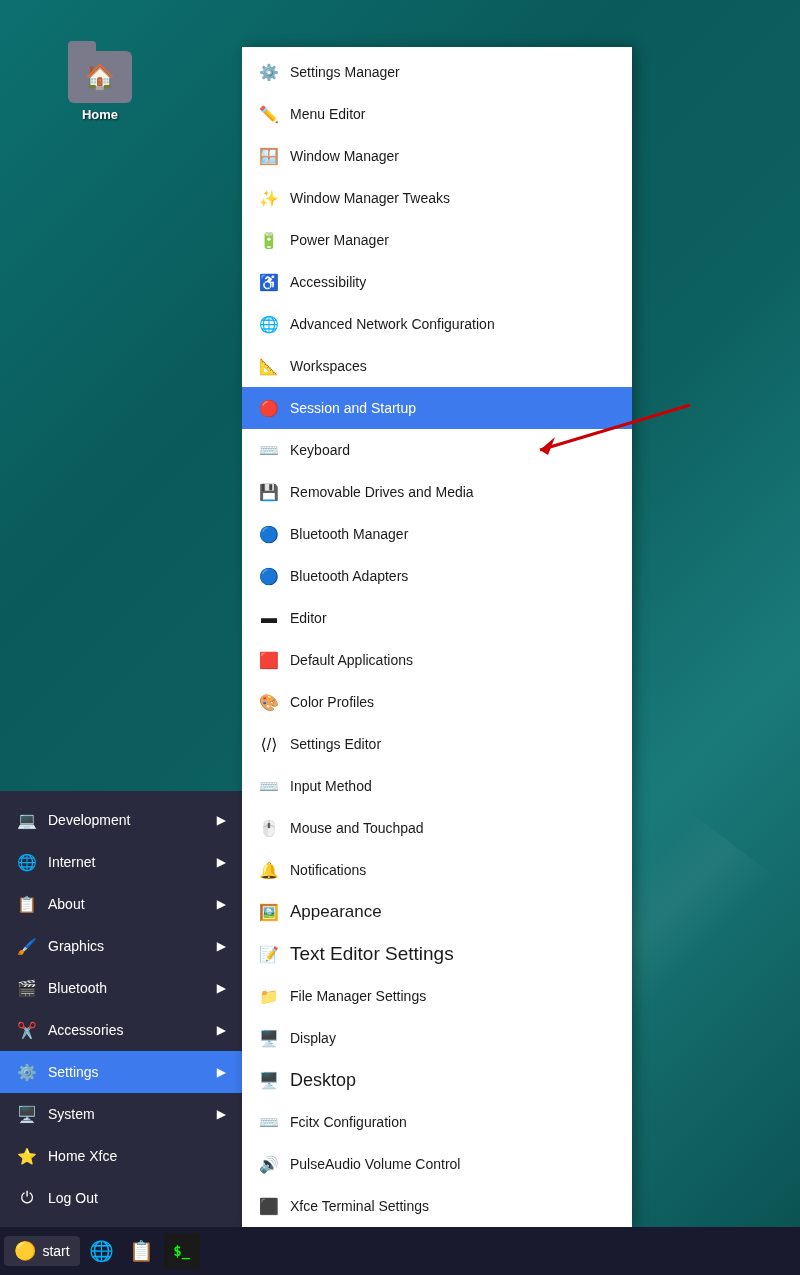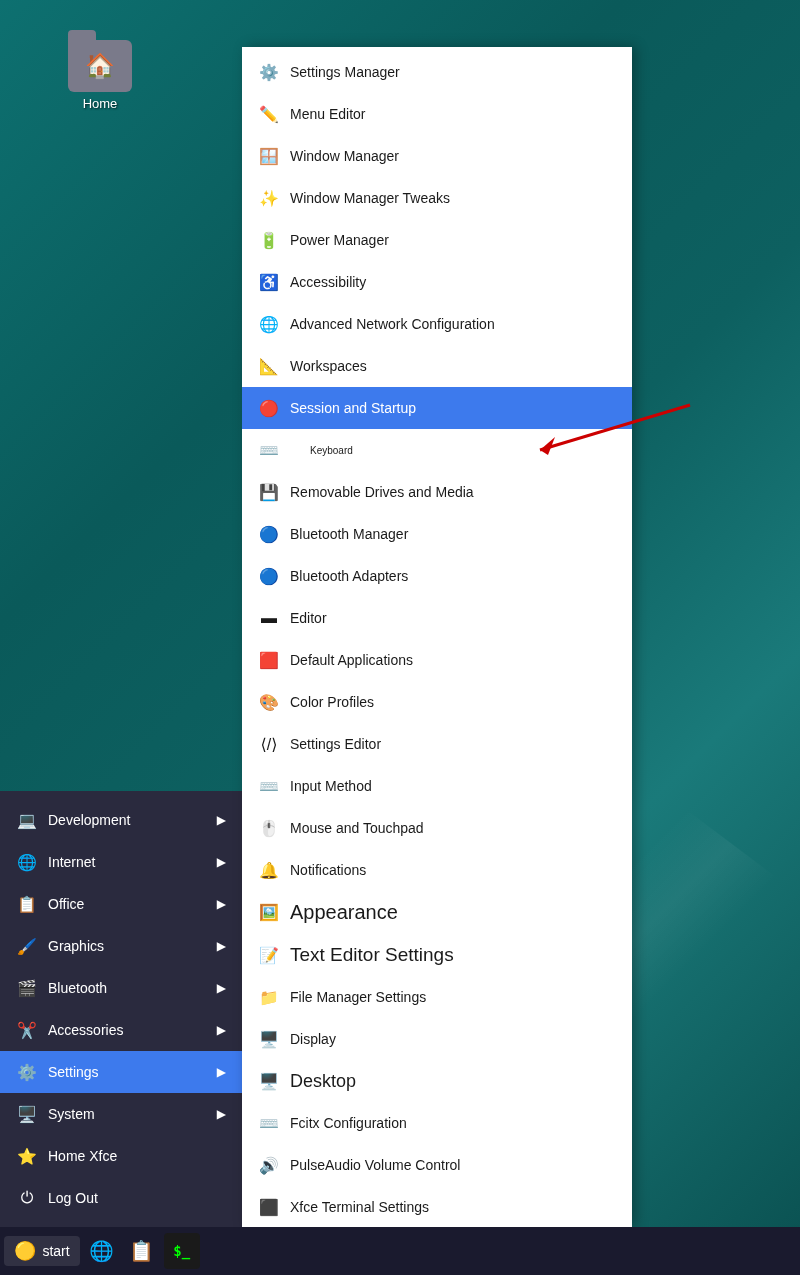--- a/index.html
+++ b/index.html
@@ -28,25 +28,26 @@
       bottom: 100px;
       width: 400px;
       height: 400px;
       background: linear-gradient(135deg, transparent 40%, rgba(255,255,255,0.05) 50%, transparent 60%);
       clip-path: polygon(60% 0%, 100% 30%, 80% 100%, 20% 80%);
     }
 
     
     .desktop-icon {
       position: absolute;
-      top: 40px;
+      top: 51px;
       left: 60px;
       text-align: center;
       width: 80px;
       cursor: pointer;
+      font-weight: bold;
     }
     .desktop-icon .icon-label {
       color: white;
       font-size: 13px;
       margin-top: 4px;
       text-shadow: 1px 1px 2px rgba(0,0,0,0.7);
     }
 
     
     .folder-icon {
@@ -250,21 +251,21 @@
       <div class="settings-item">
         <span class="s-icon">📐</span>
         <span style="font-size: 14px;">Workspaces</span>
       </div>
       <div class="settings-item highlighted">
         <span class="s-icon">🔴</span>
         <span style="font-size: 14px;">Session and Startup</span>
       </div>
       <div class="settings-item">
         <span class="s-icon">⌨️</span>
-        <span style="font-size: 10px; margin-left: 20px;">Keyboard</span>
+        <span style="font-size: 14px;">Keyboard</span>
       </div>
       <div class="settings-item">
         <span class="s-icon">💾</span>
         <span style="font-size: 14px;">Removable Drives and Media</span>
       </div>
       <div class="settings-item">
         <span class="s-icon">🔵</span>
         <span style="font-size: 14px;">Bluetooth Manager</span>
       </div>
       <div class="settings-item">
@@ -294,21 +295,21 @@
       <div class="settings-item">
         <span class="s-icon">🖱️</span>
         <span style="font-size: 14px;">Mouse and Touchpad</span>
       </div>
       <div class="settings-item">
         <span class="s-icon">🔔</span>
         <span style="font-size: 14px;">Notifications</span>
       </div>
       <div class="settings-item">
         <span class="s-icon">🖼️</span>
-        <span style="font-size: 20px;">Appearance</span>
+        <span style="font-size: 17px;">Appearance</span>
       </div>
       <div class="settings-item">
         <span class="s-icon">📝</span>
         <span style="font-size: 19px;">Text Editor Settings</span>
       </div>
       <div class="settings-item">
         <span class="s-icon">📁</span>
         <span style="font-size: 14px;">File Manager Settings</span>
       </div>
       <div class="settings-item">
@@ -340,21 +341,21 @@
         <span>Development</span>
         <span class="arrow">▶</span>
       </div>
       <div class="left-menu-item">
         <span class="item-icon">🌐</span>
         <span>Internet</span>
         <span class="arrow">▶</span>
       </div>
       <div class="left-menu-item">
         <span class="item-icon">📋</span>
-        <span>Office</span>
+        <span>About</span>
         <span class="arrow">▶</span>
       </div>
       <div class="left-menu-item">
         <span class="item-icon">🖌️</span>
         <span>Graphics</span>
         <span class="arrow">▶</span>
       </div>
       <div class="left-menu-item">
         <span class="item-icon">🎬</span>
         <span>Bluetooth</span>

